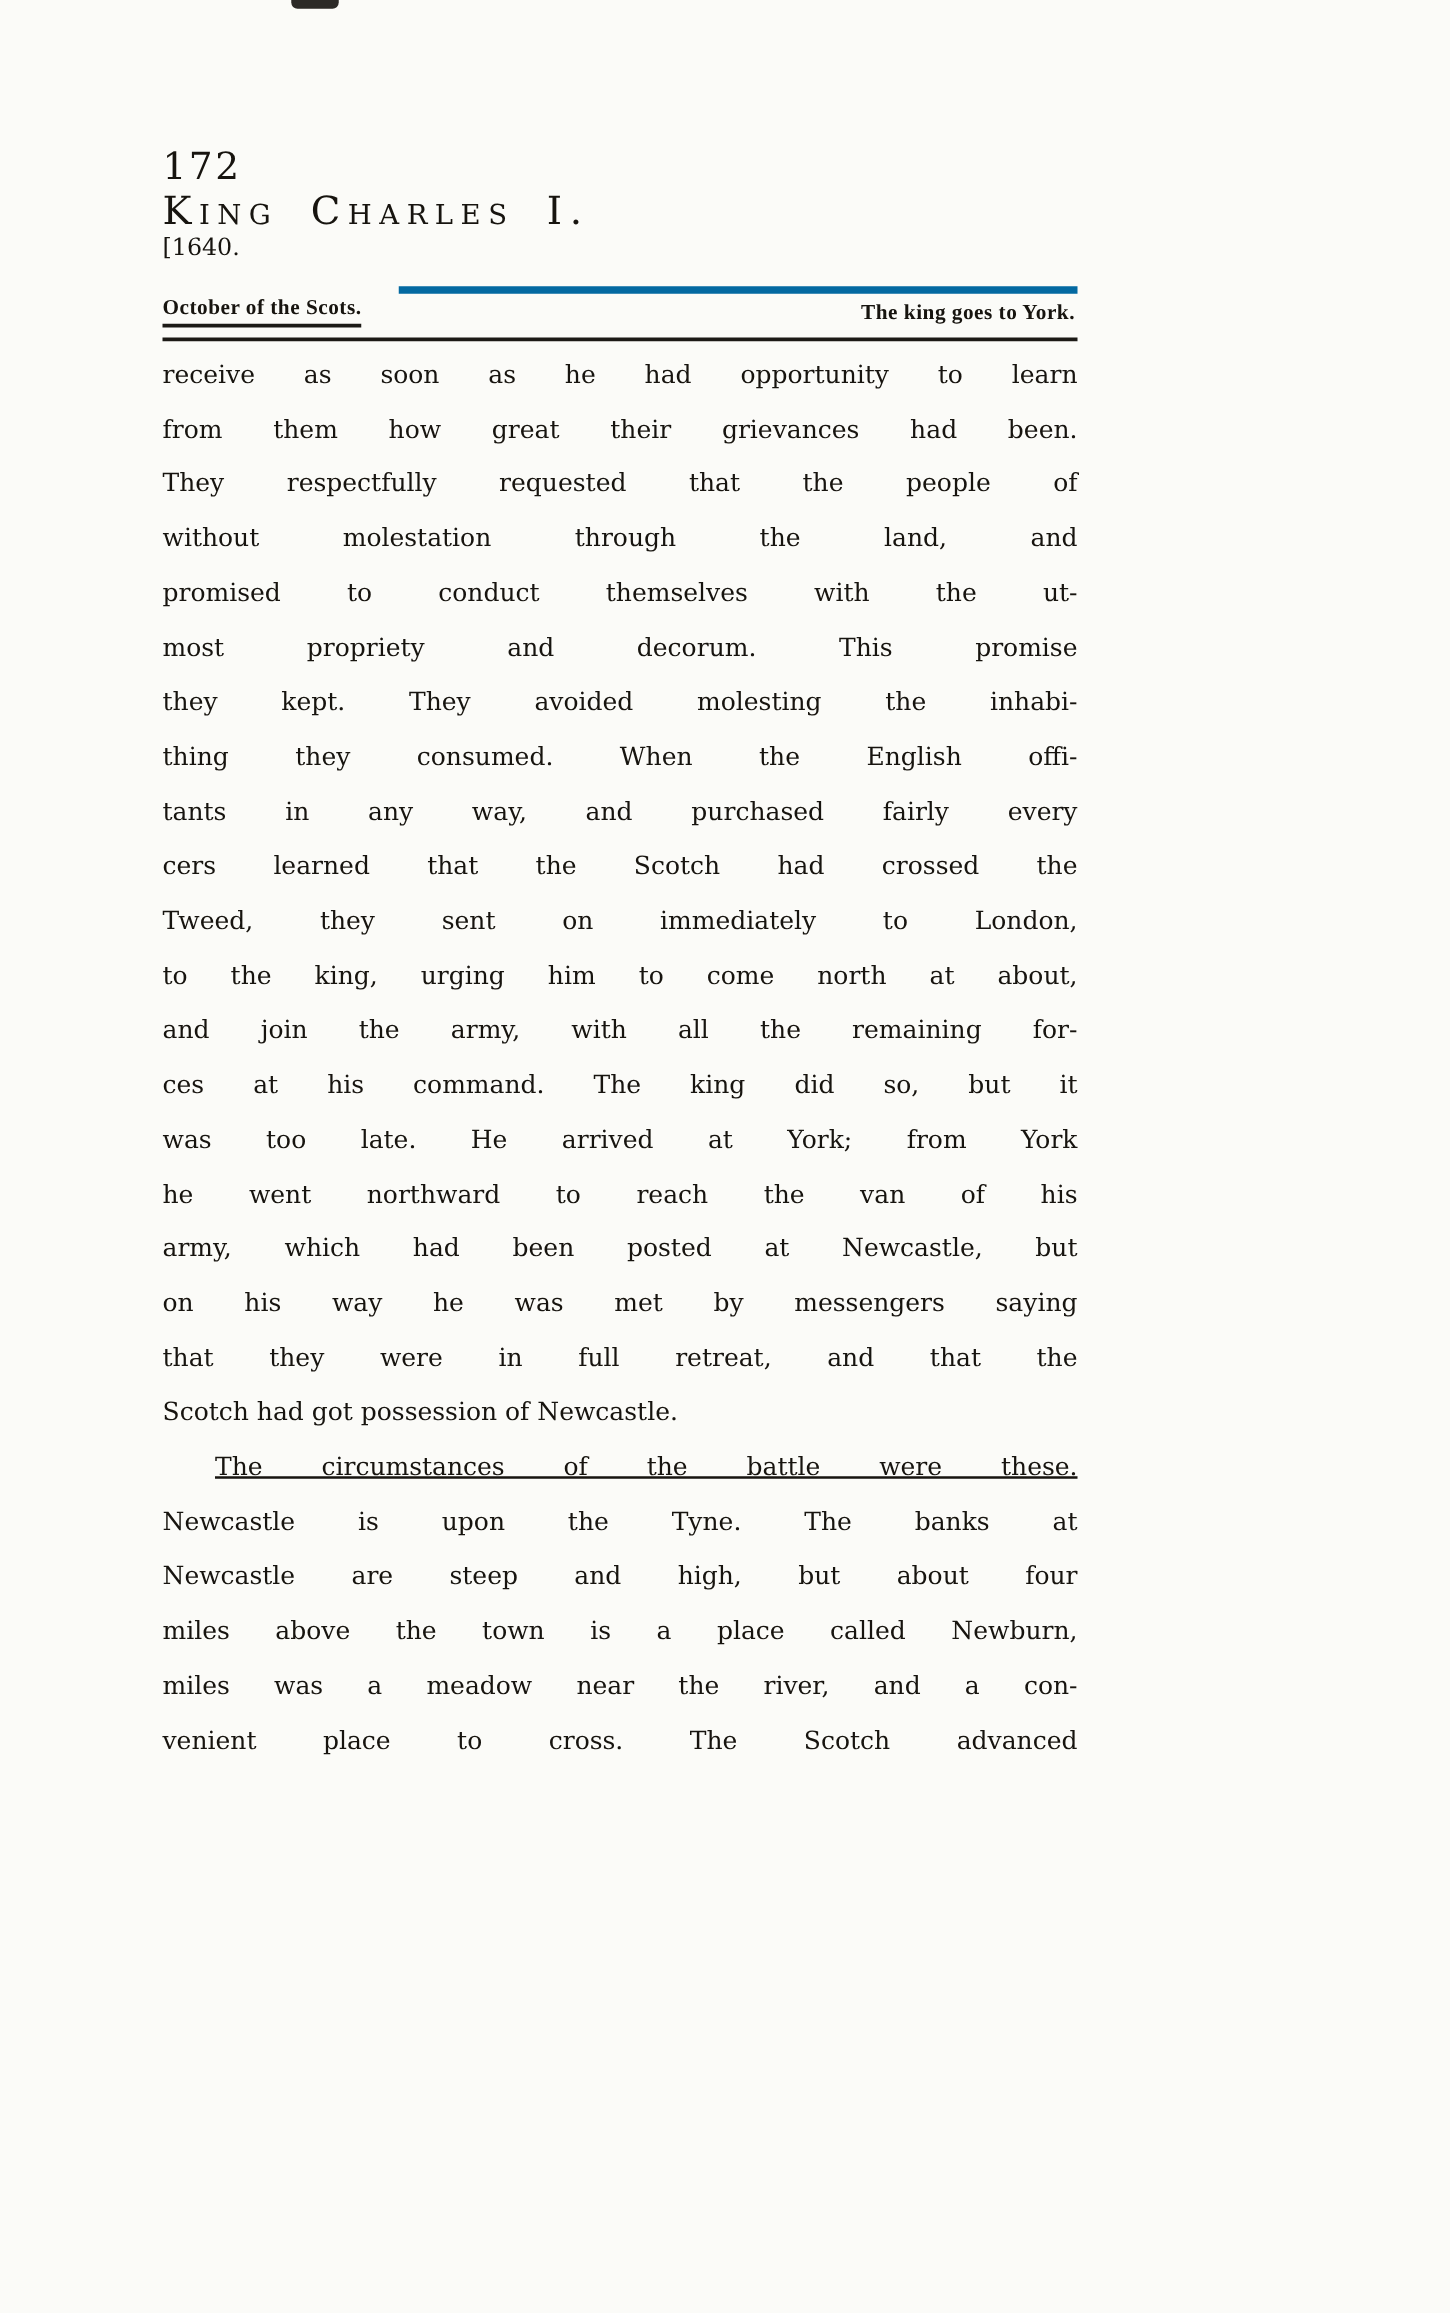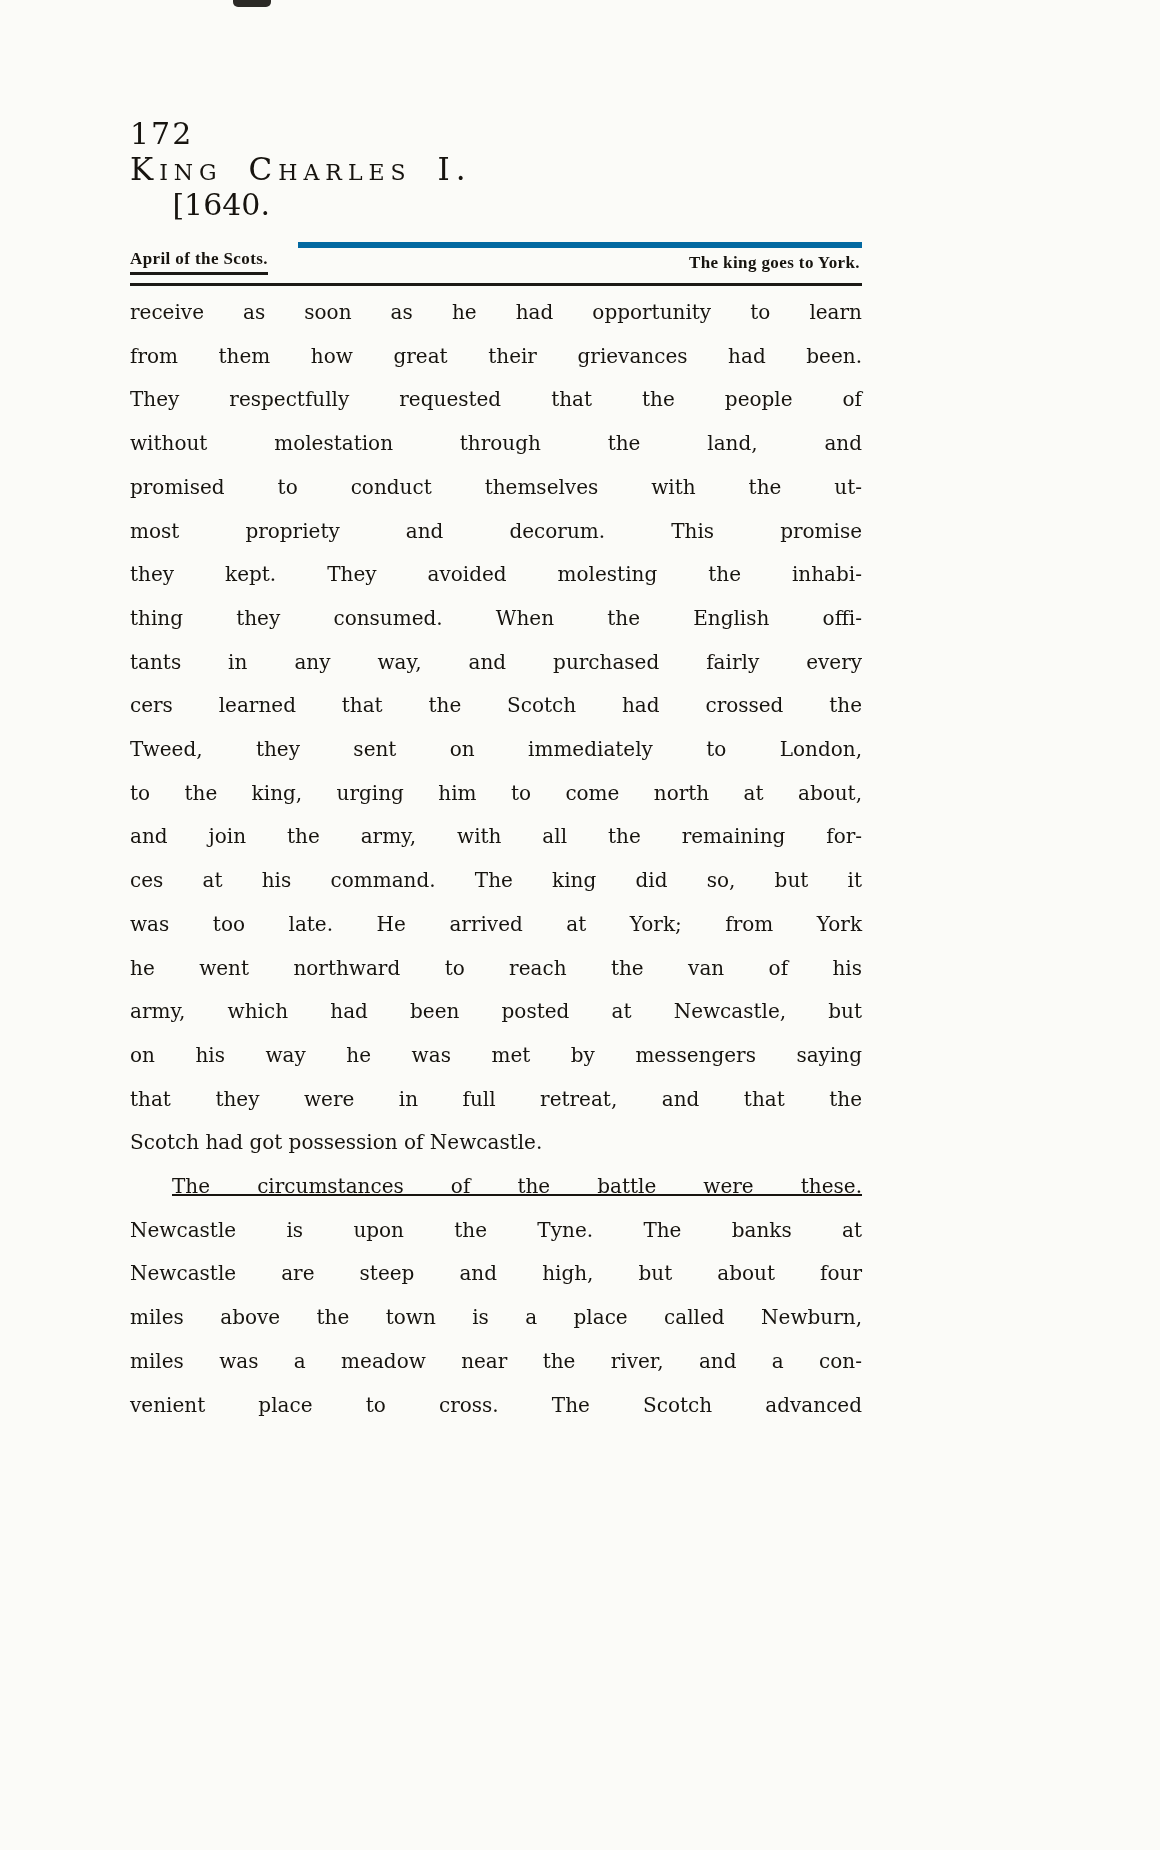--- a/index.html
+++ b/index.html
@@ -44,22 +44,21 @@
   .running-title {
     flex: 1;
     text-align: right;
     font-size: 31px;
     font-variant: small-caps;
     letter-spacing: 6px;
     word-spacing: 10px;
   }
   .year-label {
     width: 140px;
-    text-align: right;
-    font-size: 30px;
+    font-size: 19px;
   }
   .notes-row {
     display: flex;
     align-items: flex-end;
     margin-top: 20px;
     font-family: "Liberation Serif", serif;
   }
   .left-note {
     font-size: 17px;
     font-weight: bold;
@@ -112,21 +111,21 @@
 
   <div class="content">
 
     <div class="header-row">
       <span class="page-number">172</span>
       <span class="running-title">King Charles I.</span>
       <span class="year-label">[1640.</span>
     </div>
 
     <div class="notes-row">
-      <span class="left-note">April of the Scots.</span>
+      <span class="left-note">October of the Scots.</span>
       <span class="right-wrap">
         <span class="right-note">The king goes to York.</span>
       </span>
     </div>
 
     <div class="full-rule"></div>
 
     <div class="body-text">
         <div class="line">receive as soon as he had opportunity to learn</div>
         <div class="line">from them how great their grievances had been.</div>

